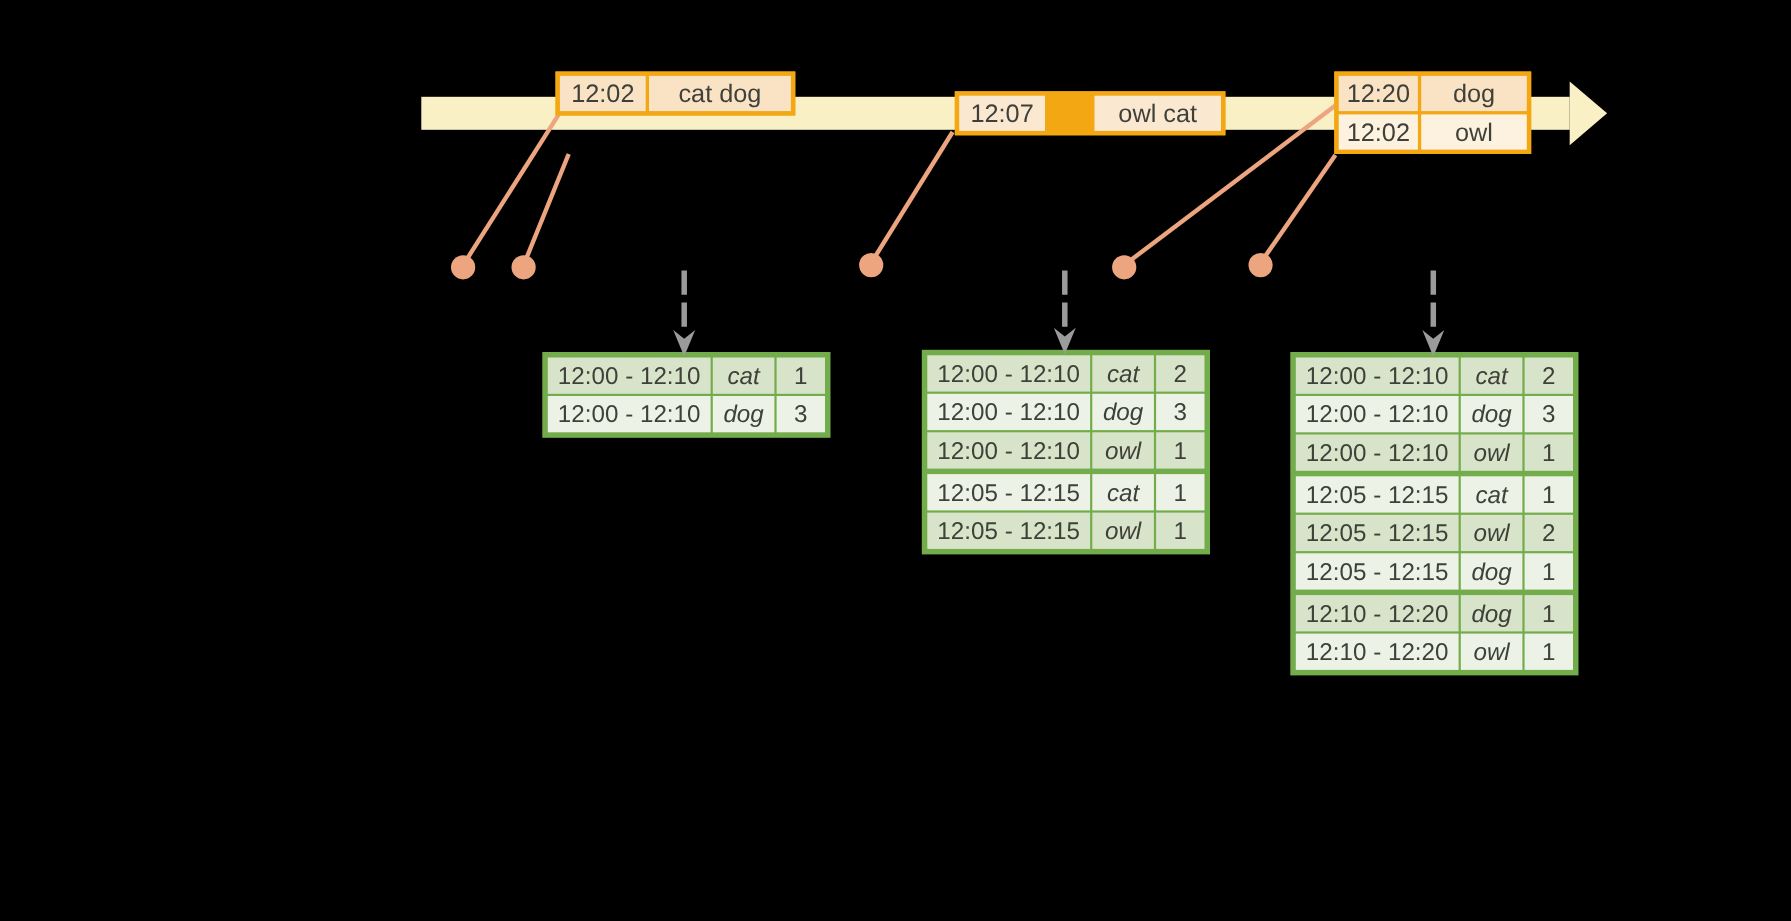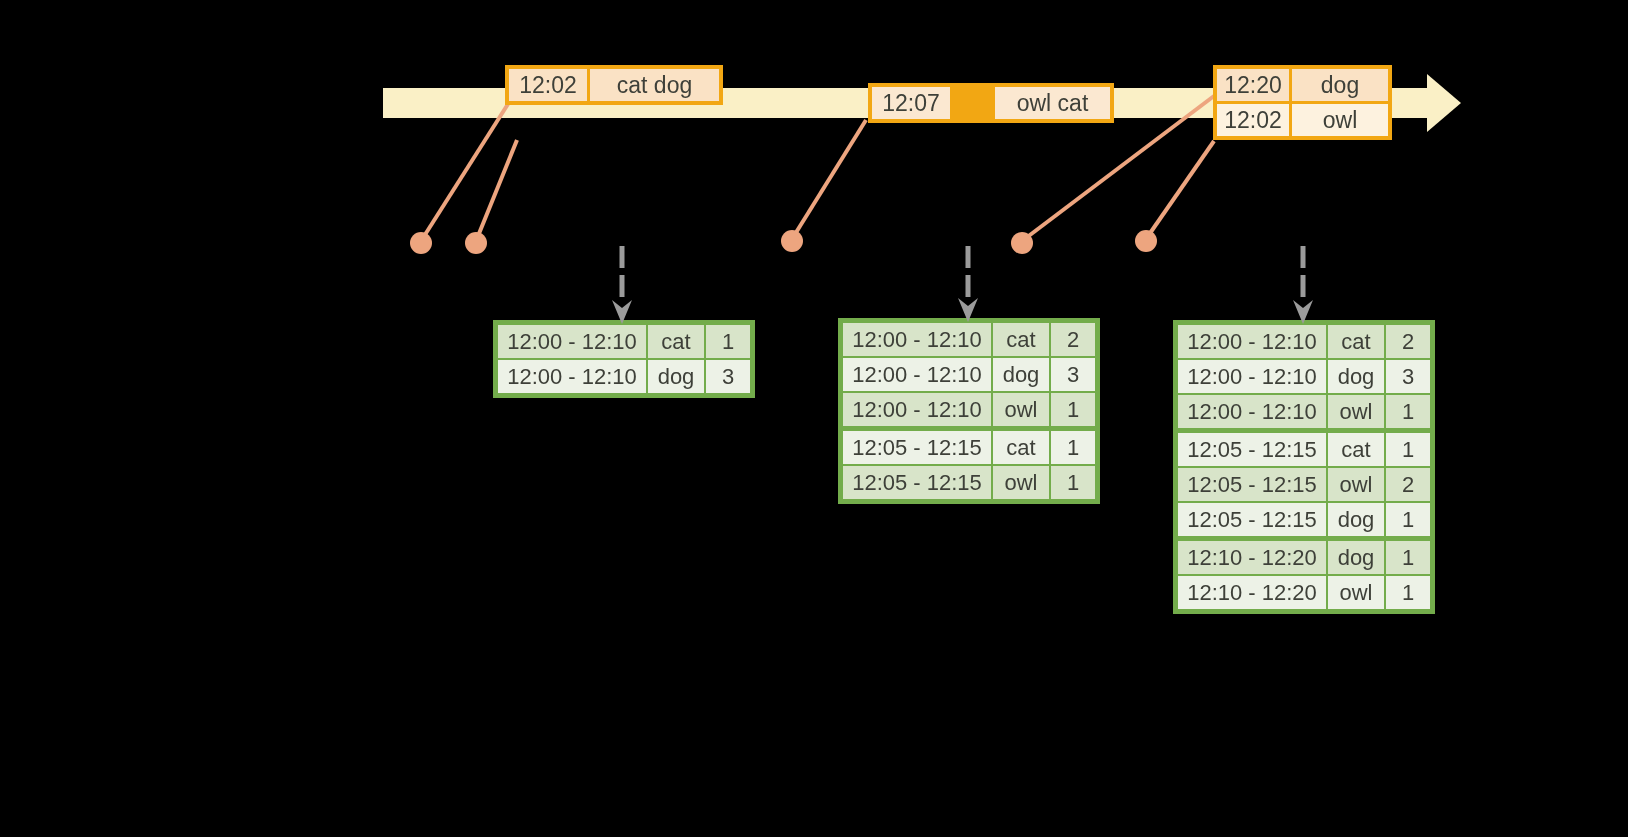--- a/index.html
+++ b/index.html
@@ -43,21 +43,21 @@
   .et3 .word{width:96px;}
   
   .gtable{position:absolute;z-index:3;background:var(--result-border);padding:5px;
           display:flex;flex-direction:column;gap:2px;}
   .grow{display:flex;gap:2px;height:33px;}
   .grow.gsep{margin-top:3px;}
   .gcell{display:flex;align-items:center;justify-content:center;font-size:22px;color:var(--text);}
   .grow.dark .gcell{background:var(--result-row-dark);}
   .grow.light .gcell{background:var(--result-row-light);}
   .gwin{width:148px;}
-  .gword{width:56px;}
+  .gword{width:56px;font-style:italic;}
   .gcount{width:44px;}
 </style>
 </head>
 <body>
 
 <div id="stage">
 
   <div class="tband"></div>
   <div class="thead"></div>
 

